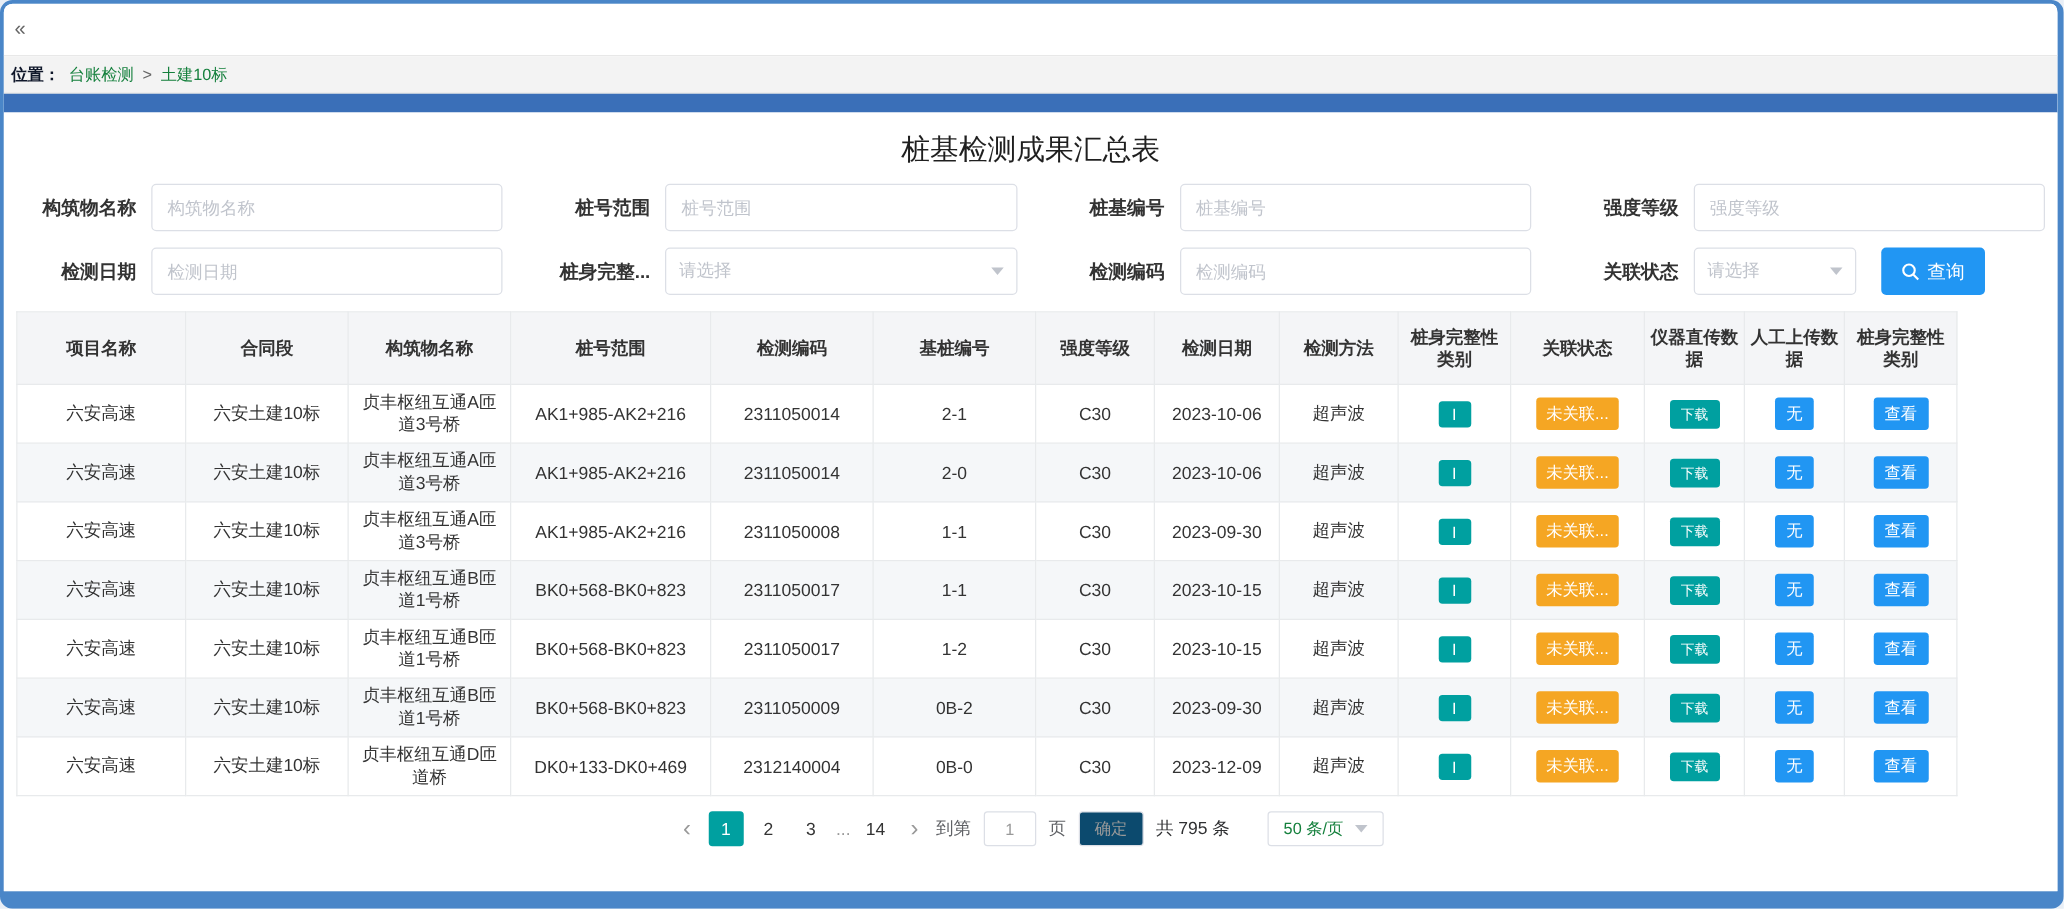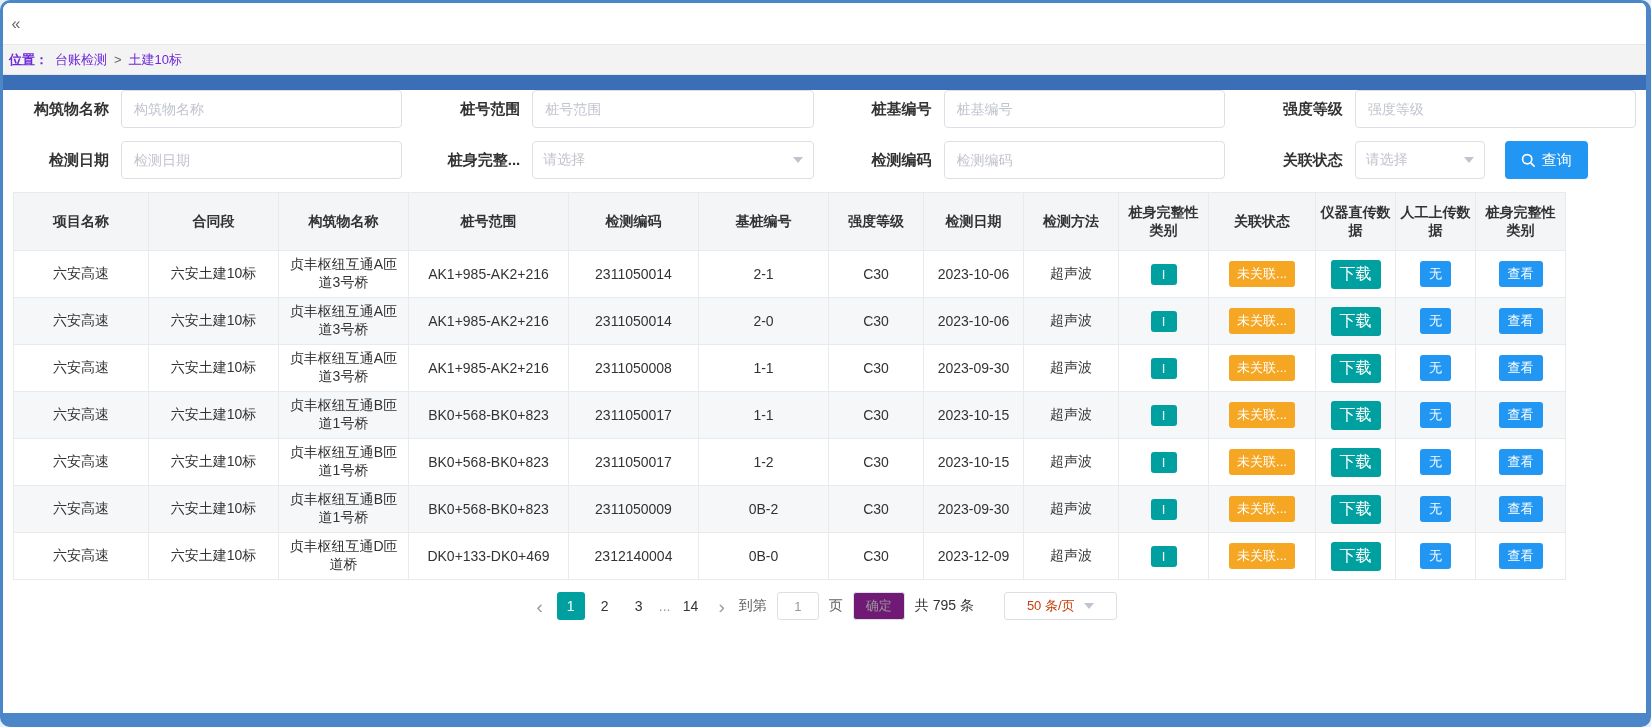--- a/index.html
+++ b/index.html
@@ -15,22 +15,22 @@
   .collapse-btn { width: 26px; display: flex; align-items: center; justify-content: center;
                   color: #666; font-size: 16px; cursor: pointer; }
   .tabs { display: flex; }
   .tab { padding: 0 24px; display: flex; align-items: center; color: #2470c2;
          font-size: 15px; cursor: pointer; white-space: nowrap; }
   .tab.active { border-left: 1px solid #ddd; border-right: 1px solid #ddd; font-weight: bold; }
 
   .breadcrumb-bar { height: 30px; background: #f3f3f3; display: flex; align-items: center;
                     gap: 7px; padding-left: 6px; font-size: 13px; color: #333;
                     border-bottom: 1px solid #e5e5e5; flex-shrink: 0; }
-  .bc-prefix { color: #6d28d9; font-weight: bold; }
-  .bc-item { color: #6d28d9; }
+  .bc-prefix { color: #0f172a; font-weight: bold; }
+  .bc-item { color: #15803d; }
   .bc-sep { color: #666; }
 
   .band { height: 15px; background: #3a6fb8; flex-shrink: 0; }
 
   .content { flex: 1; background: #fff; padding: 0 10px; overflow: hidden; }
   .page-title { text-align: center; font-size: 23px; font-weight: 500; color: #1f1f1f;
                 padding: 14px 0 12px; }
 
   .filter-row { display: grid; grid-template-columns: repeat(4, 1fr); column-gap: 22px;
                 margin-bottom: 13px; }
@@ -60,40 +60,40 @@
                                    padding: 5px 4px; word-break: break-all; }
   .data-table thead th { background: #f4f5f7; font-weight: bold; height: 58px; }
   .data-table tbody td { height: 47px; background: #fff; }
   .data-table tbody tr:nth-child(even) td { background: #f5f7f9; }
 
   .badge-teal { display: inline-block; min-width: 26px; padding: 3px 7px; background: #00a0a0;
                 color: #fff; border-radius: 3px; font-size: 13px; }
   .badge-orange { display: inline-block; padding: 4px 8px; background: #f5a623; color: #fff;
                   border-radius: 3px; font-size: 13px; white-space: nowrap; cursor: pointer; }
   .btn-teal { display: inline-block; padding: 4px 9px; background: #00a0a0; color: #fff;
-              border-radius: 3px; font-size: 16px; cursor: pointer; white-space: nowrap; }
+              border-radius: 3px; font-size: 11px; cursor: pointer; white-space: nowrap; }
   .btn-blue { display: inline-block; padding: 4px 9px; background: #2196f3; color: #fff;
               border-radius: 3px; font-size: 13px; cursor: pointer; white-space: nowrap; }
 
   .pagination { display: flex; align-items: center; justify-content: center; gap: 10px;
                 margin: 12px auto 0; width: 1542px; font-size: 14px; color: #606266; }
   .page-arrow { color: #999; font-size: 19px; cursor: pointer; padding: 0 4px; line-height: 1; }
   .page-num { min-width: 28px; height: 28px; line-height: 28px; text-align: center;
               border-radius: 3px; cursor: pointer; color: #333; padding: 0 4px; }
   .page-num.active { background: #00a0a0; color: #fff; }
   .page-ellipsis { color: #999; }
   .goto-input { width: 42px; height: 28px; border: 1px solid #dcdfe6; border-radius: 3px;
                 text-align: center; color: #999; font-size: 13px; outline: none;
                 font-family: inherit; }
-  .confirm-btn { height: 28px; padding: 0 12px; border: 1px solid #dcdfe6; background: #701a75;
+  .confirm-btn { height: 28px; padding: 0 12px; border: 1px solid #dcdfe6; background: #0c4a6e;
                  color: #999; border-radius: 3px; font-size: 13px; cursor: pointer;
                  font-family: inherit; }
   .total-label { color: #303133; }
-  .size-select { height: 28px; border: 1px solid #dcdfe6; border-radius: 3px; padding: 0 22px;
-                 display: flex; align-items: center; gap: 9px; color: #c2410c; font-size: 13px;
+  .size-select { height: 28px; border: 1px solid #dcdfe6; border-radius: 3px; padding: 0 12px;
+                 display: flex; align-items: center; gap: 9px; color: #15803d; font-size: 13px;
                  background: #fff; cursor: pointer; margin-left: 20px; }
 </style>
 </head>
 <body>
 
 <div class="window">
 
   <div class="navbar">
     <span class="collapse-btn">«</span>
   </div>
@@ -101,20 +101,21 @@
   <div class="breadcrumb-bar">
     <span class="bc-prefix">位置：</span>
     <span class="bc-item">台账检测</span>
     <span class="bc-sep">&gt;</span>
     <span class="bc-item">土建10标</span>
   </div>
 
   <div class="band"></div>
 
   <div class="content">
+    <div class="page-title">桩基检测成果汇总表</div>
 
     <div class="filter-row" id="filter-row-1">
         <div class="filter-group">
           <span class="filter-label">构筑物名称</span>
           <input class="filter-input" placeholder="构筑物名称" style="">
         </div>
         <div class="filter-group">
           <span class="filter-label">桩号范围</span>
           <input class="filter-input" placeholder="桩号范围" style="">
         </div>

